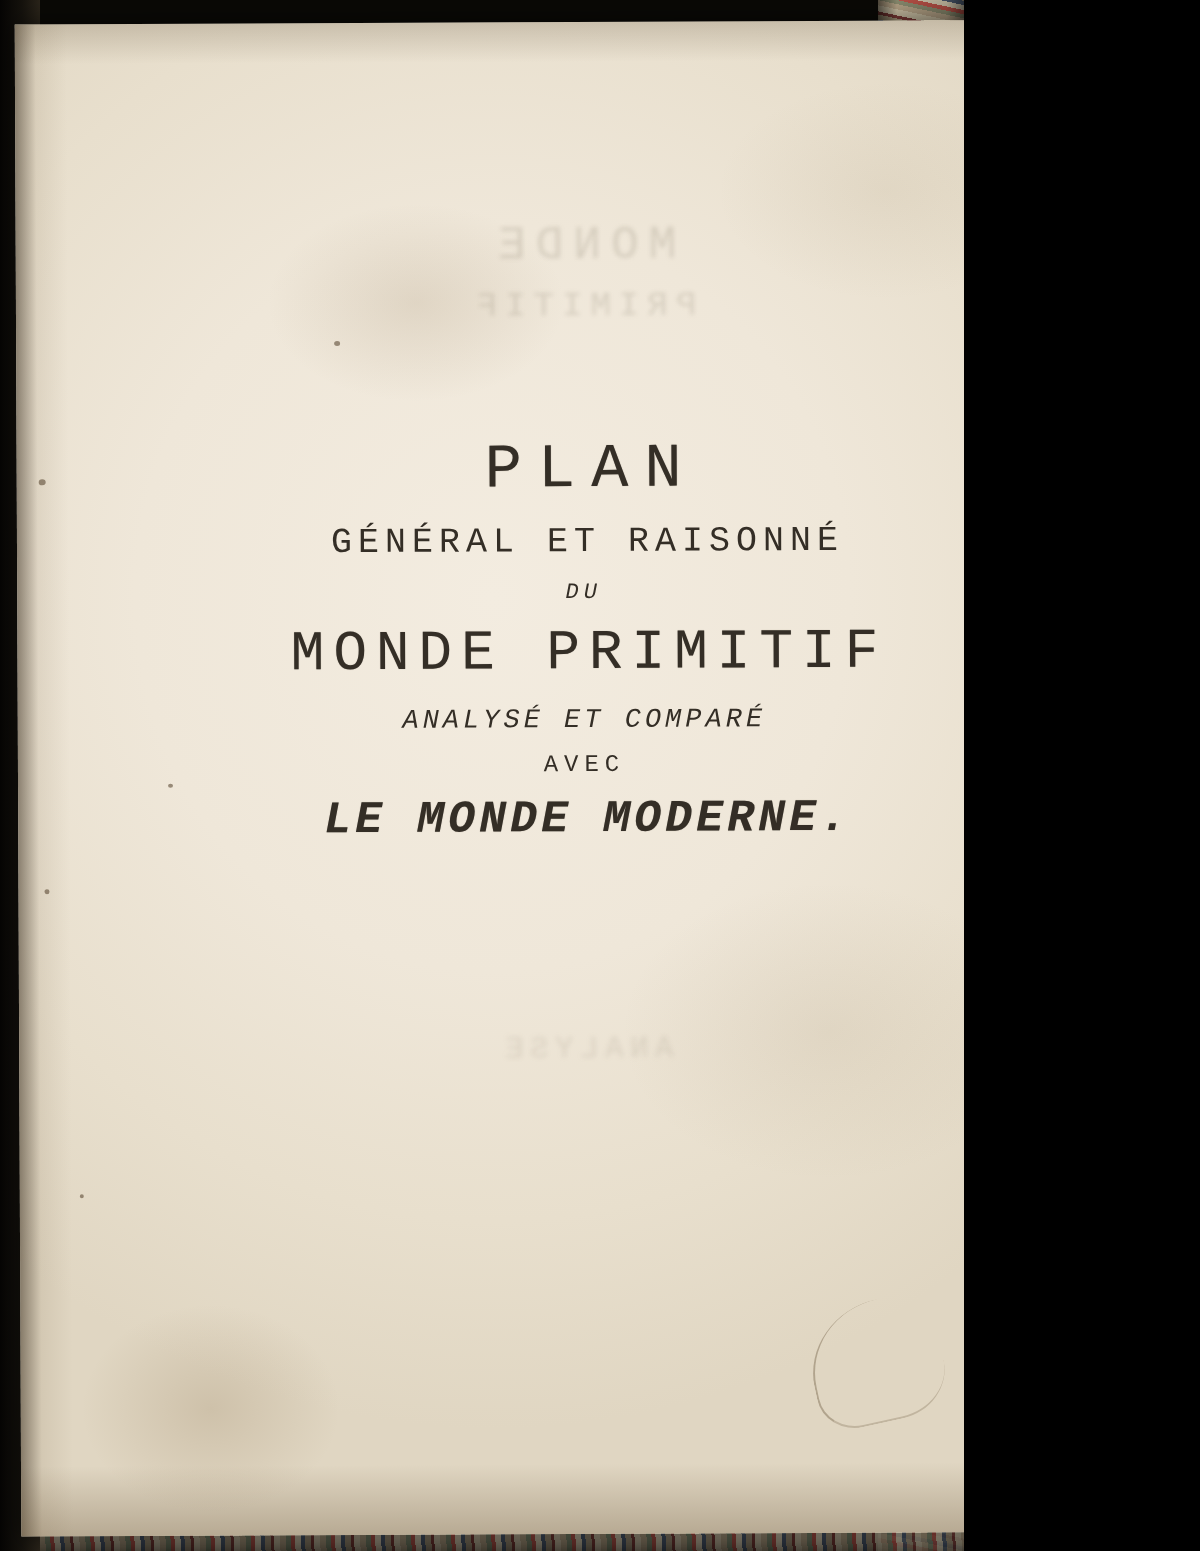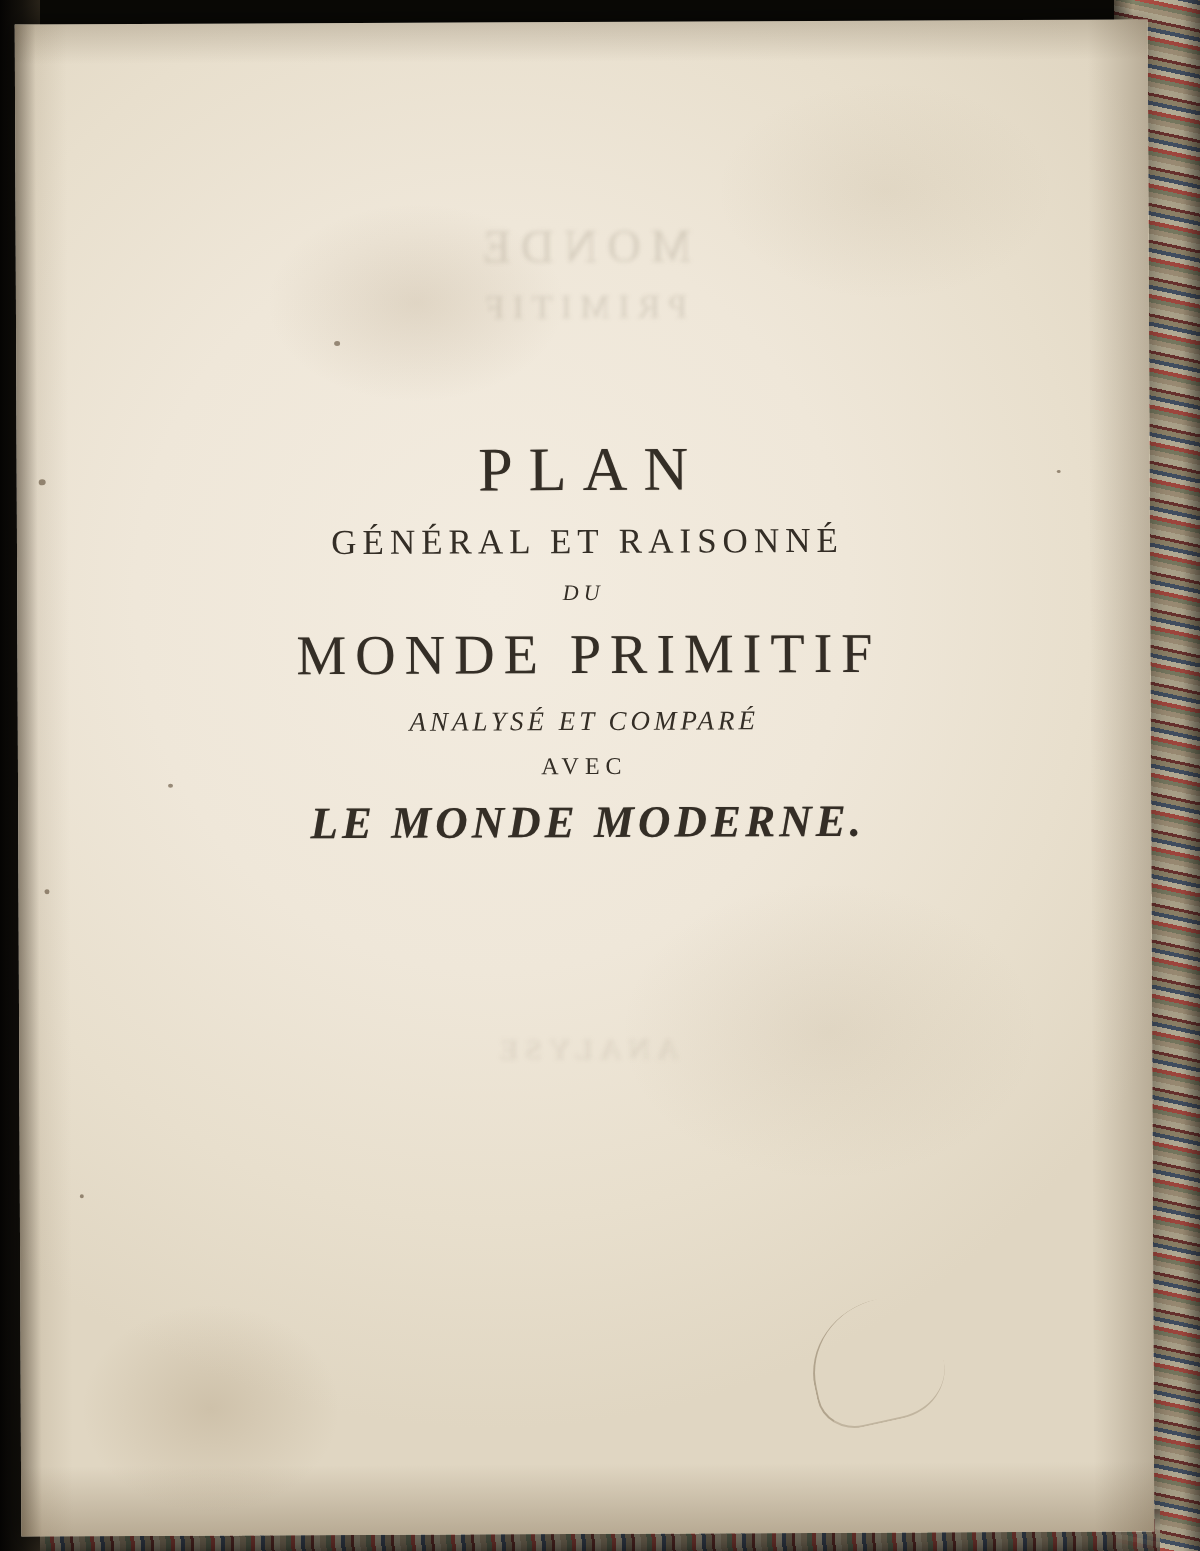--- a/index.html
+++ b/index.html
@@ -2,25 +2,25 @@
 <html><head>
 <meta charset="utf-8">
 <style>
   html, body {
     margin: 0;
     padding: 0;
     background: #000000;
   }
   .scan {
     position: relative;
-    width: 1200px;
+    width: 964px;
     height: 1551px;
     background: #0a0906;
     overflow: hidden;
-    font-family: Liberation Serif, serif;
+    font-family: Liberation Mono, monospace;
   }
 
   
   .marbled-edge {
     position: absolute;
     top: 0;
     right: 0;
     width: 86px;
     height: 1551px;
     background:

